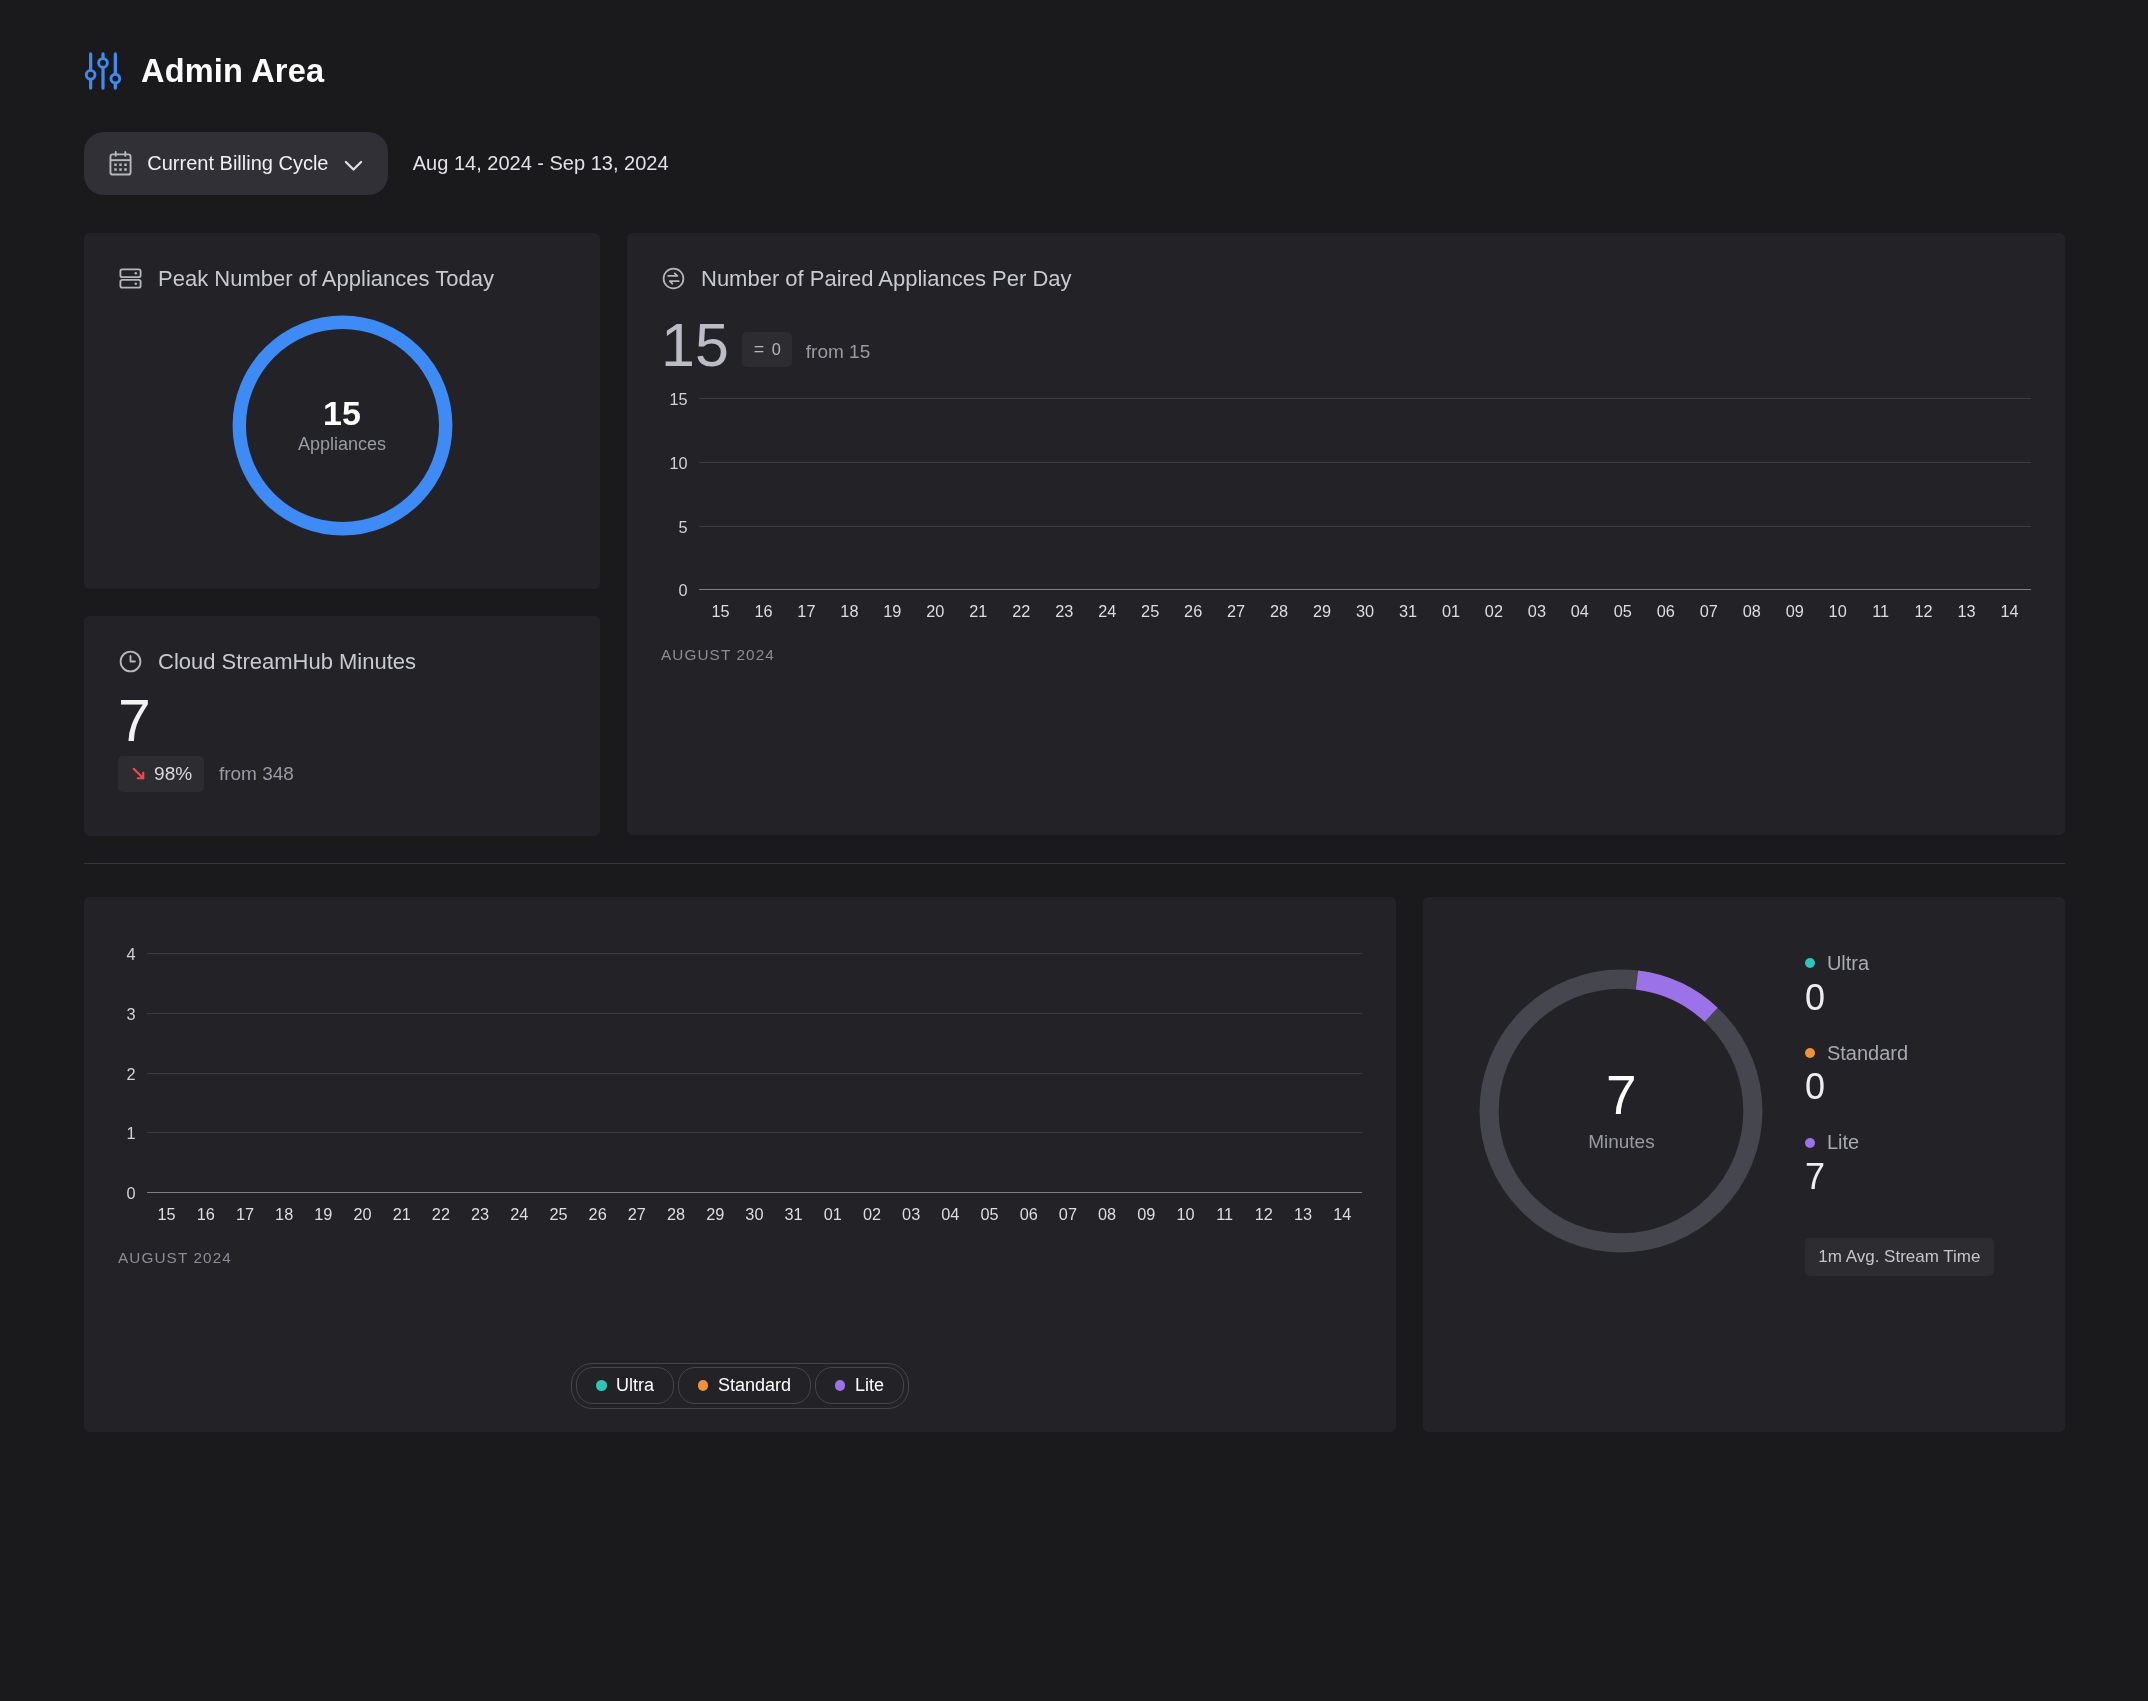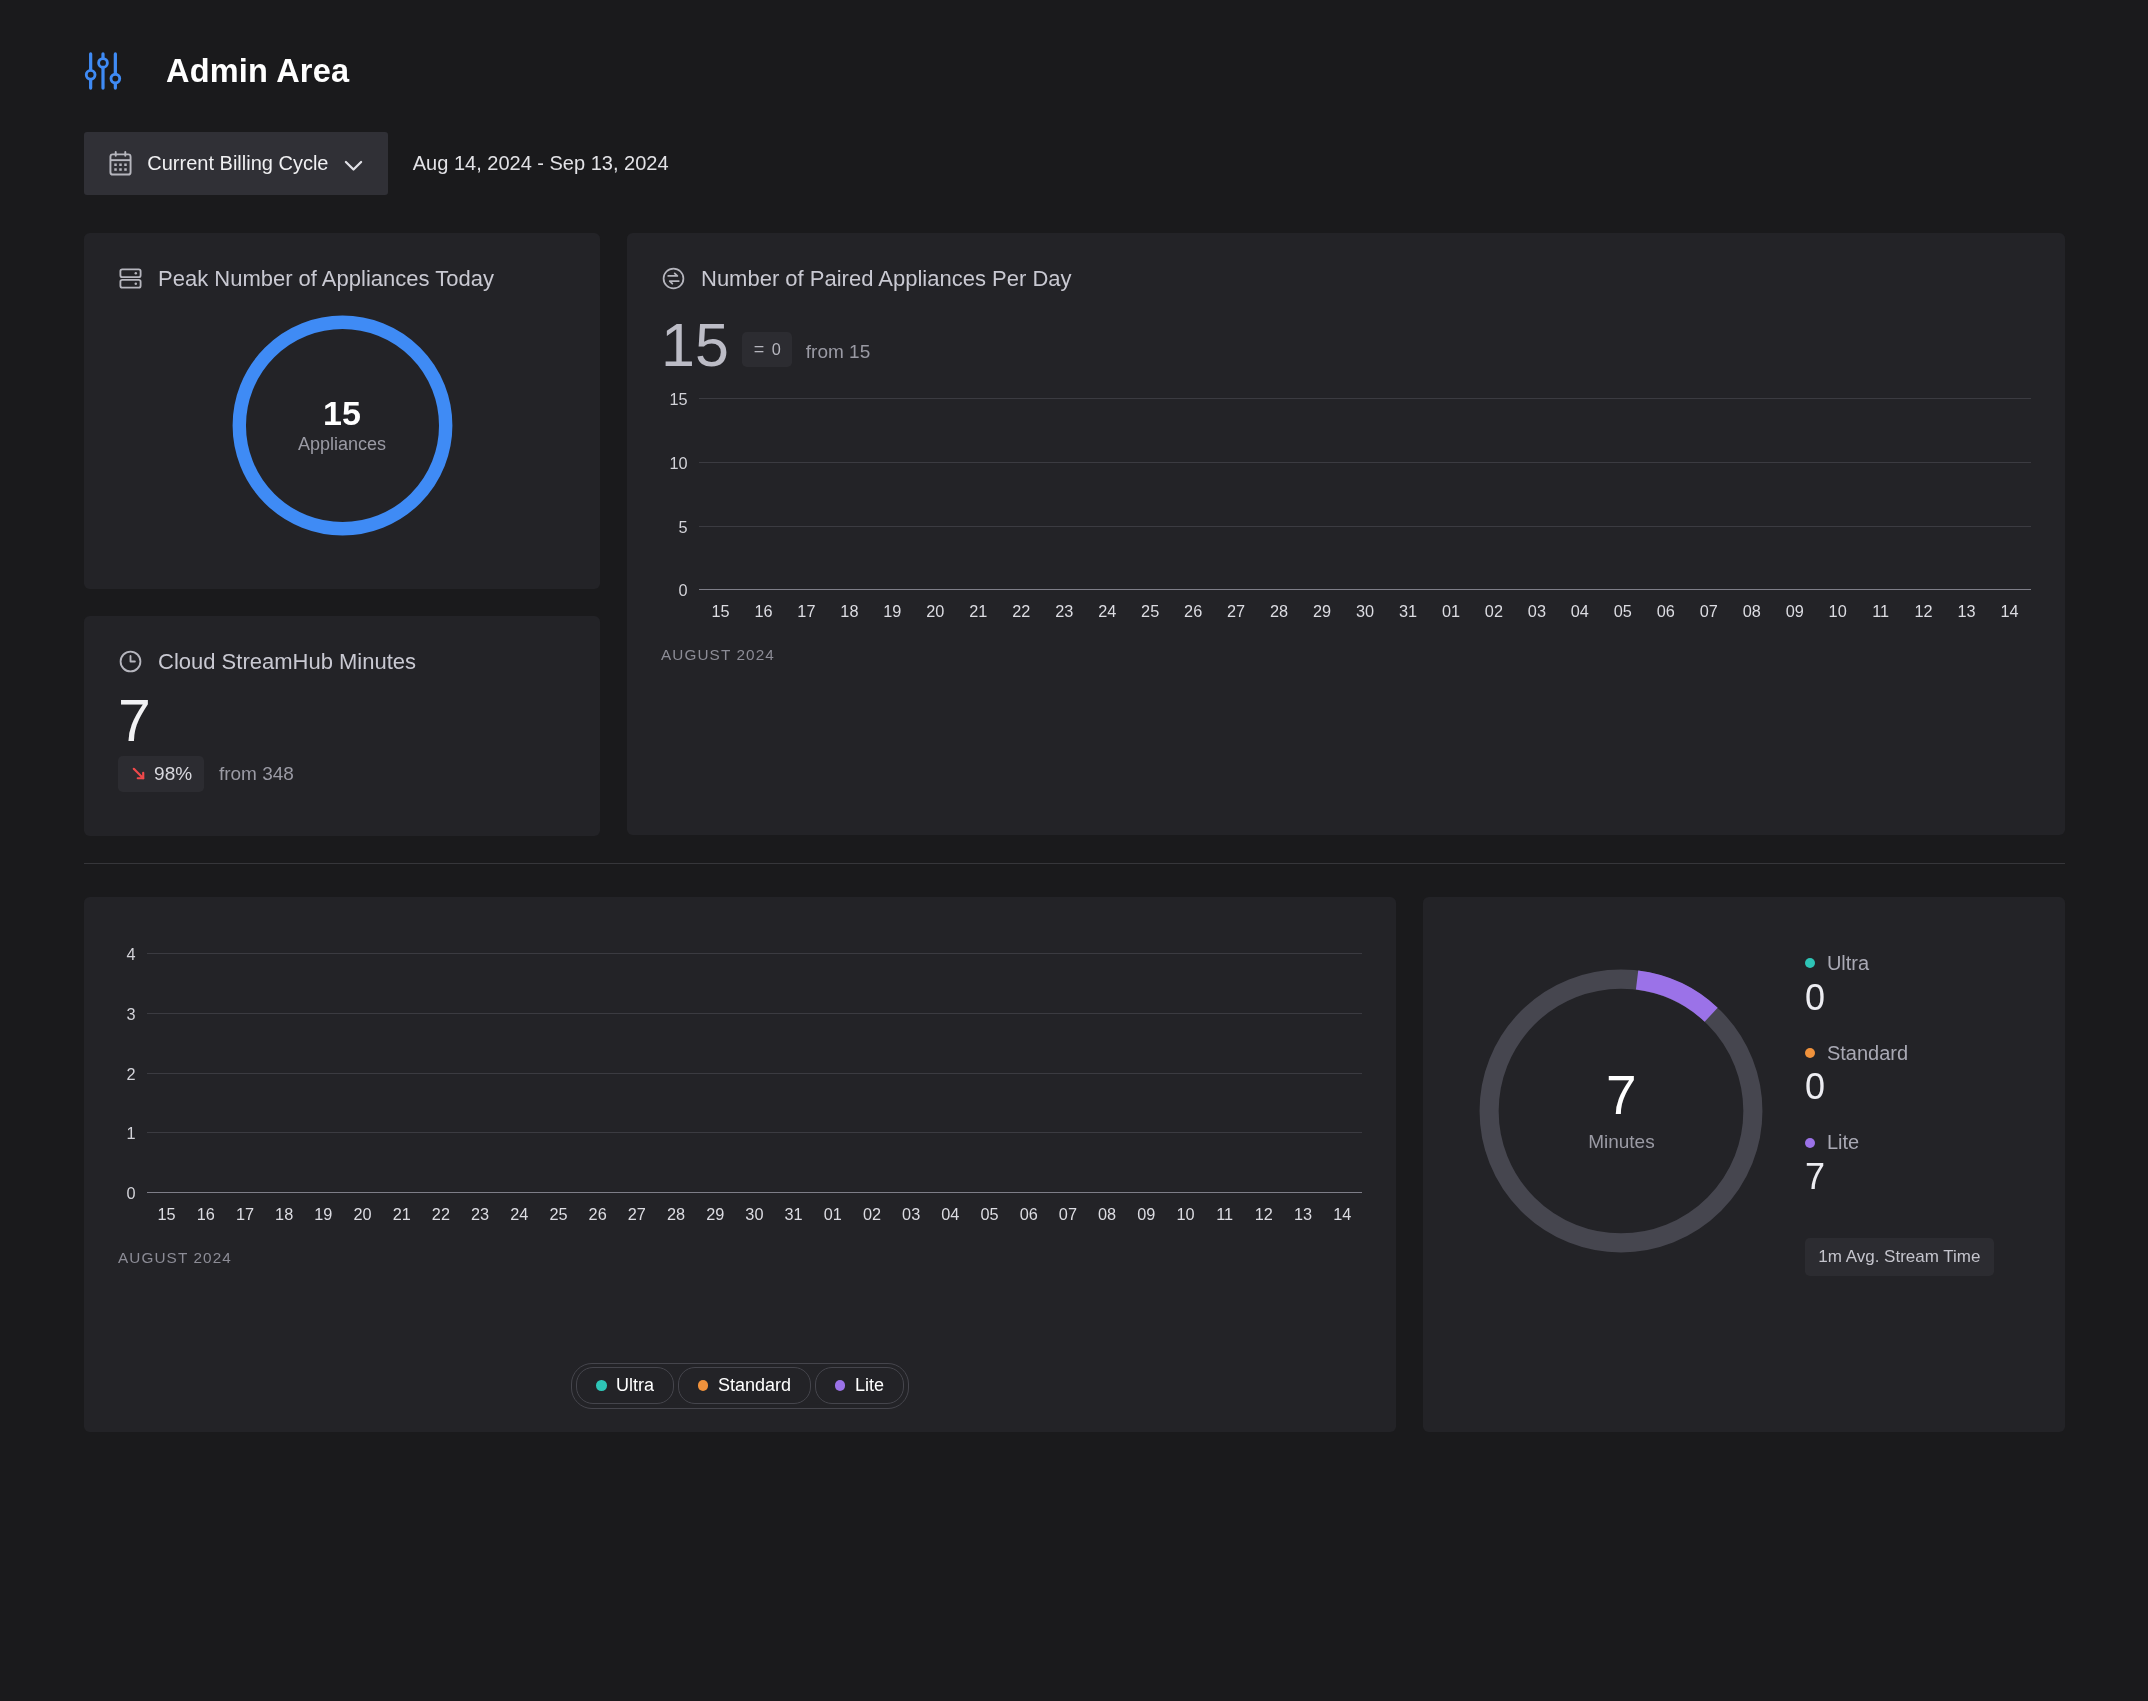--- a/index.html
+++ b/index.html
@@ -9,36 +9,36 @@
     background: #1a1a1c;
     font-family: "Liberation Sans", sans-serif;
     color: #e8e8ea;
     overflow: hidden;
   }
   .page { width: 2149px; height: 1701px; position: relative; padding: 0 84px; }
 
   
   .app-header { display: flex; align-items: center; gap: 19px; padding-top: 50px; }
   .logo-icon { width: 38px; height: 42px; display: block; }
-  .app-title { font-size: 32.5px; font-weight: bold; color: #ffffff; letter-spacing: 0.2px; margin-left: 25px; }
+  .app-title { font-size: 32.5px; font-weight: bold; color: #ffffff; letter-spacing: 0.2px; }
 
   
   .tabs { display: flex; align-items: flex-end; gap: 0; margin-top: 46px;
           border-bottom: 1px solid #36363a; }
   .tab { font-size: 20px; color: #8e8e96; padding: 0 0 21px 0; margin-right: 61px;
          position: relative; cursor: pointer; white-space: nowrap; }
   .tab:first-child { margin-left: 0; }
   .tab.active { color: #ffffff; font-weight: bold; }
   .tab.active::after { content: ""; position: absolute; left: -1.9px; right: -1.9px; bottom: -1px;
                        height: 2.9px; background: #3f8bf5; border-radius: 1.9px; }
 
   
   .filter-row { display: flex; align-items: center; gap: 25px; margin-top: 40px; }
   .billing-select { display: flex; align-items: center; gap: 15.3px; background: #303036;
-                    border-radius: 3px; padding: 19px 25px; cursor: pointer; }
+                    border-radius: 20px; padding: 19px 25px; cursor: pointer; }
   .billing-label { font-size: 20px; color: #f0f0f2; }
   .cal-icon { width: 23px; height: 25px; display: block; }
   .chev { width: 19px; height: 11.5px; display: block; }
   .date-range { font-size: 20px; color: #e2e2e6; }
 
   
   .top-grid { display: flex; gap: 27px; margin-top: 38px; align-items: flex-start; }
   .col-left { display: flex; flex-direction: column; gap: 27px; width: 516px; flex: 0 0 516px; }
   .card { background: #232327; border-radius: 5.7px; }
   .card-peak { height: 356px; padding: 32.5px 34px; }

